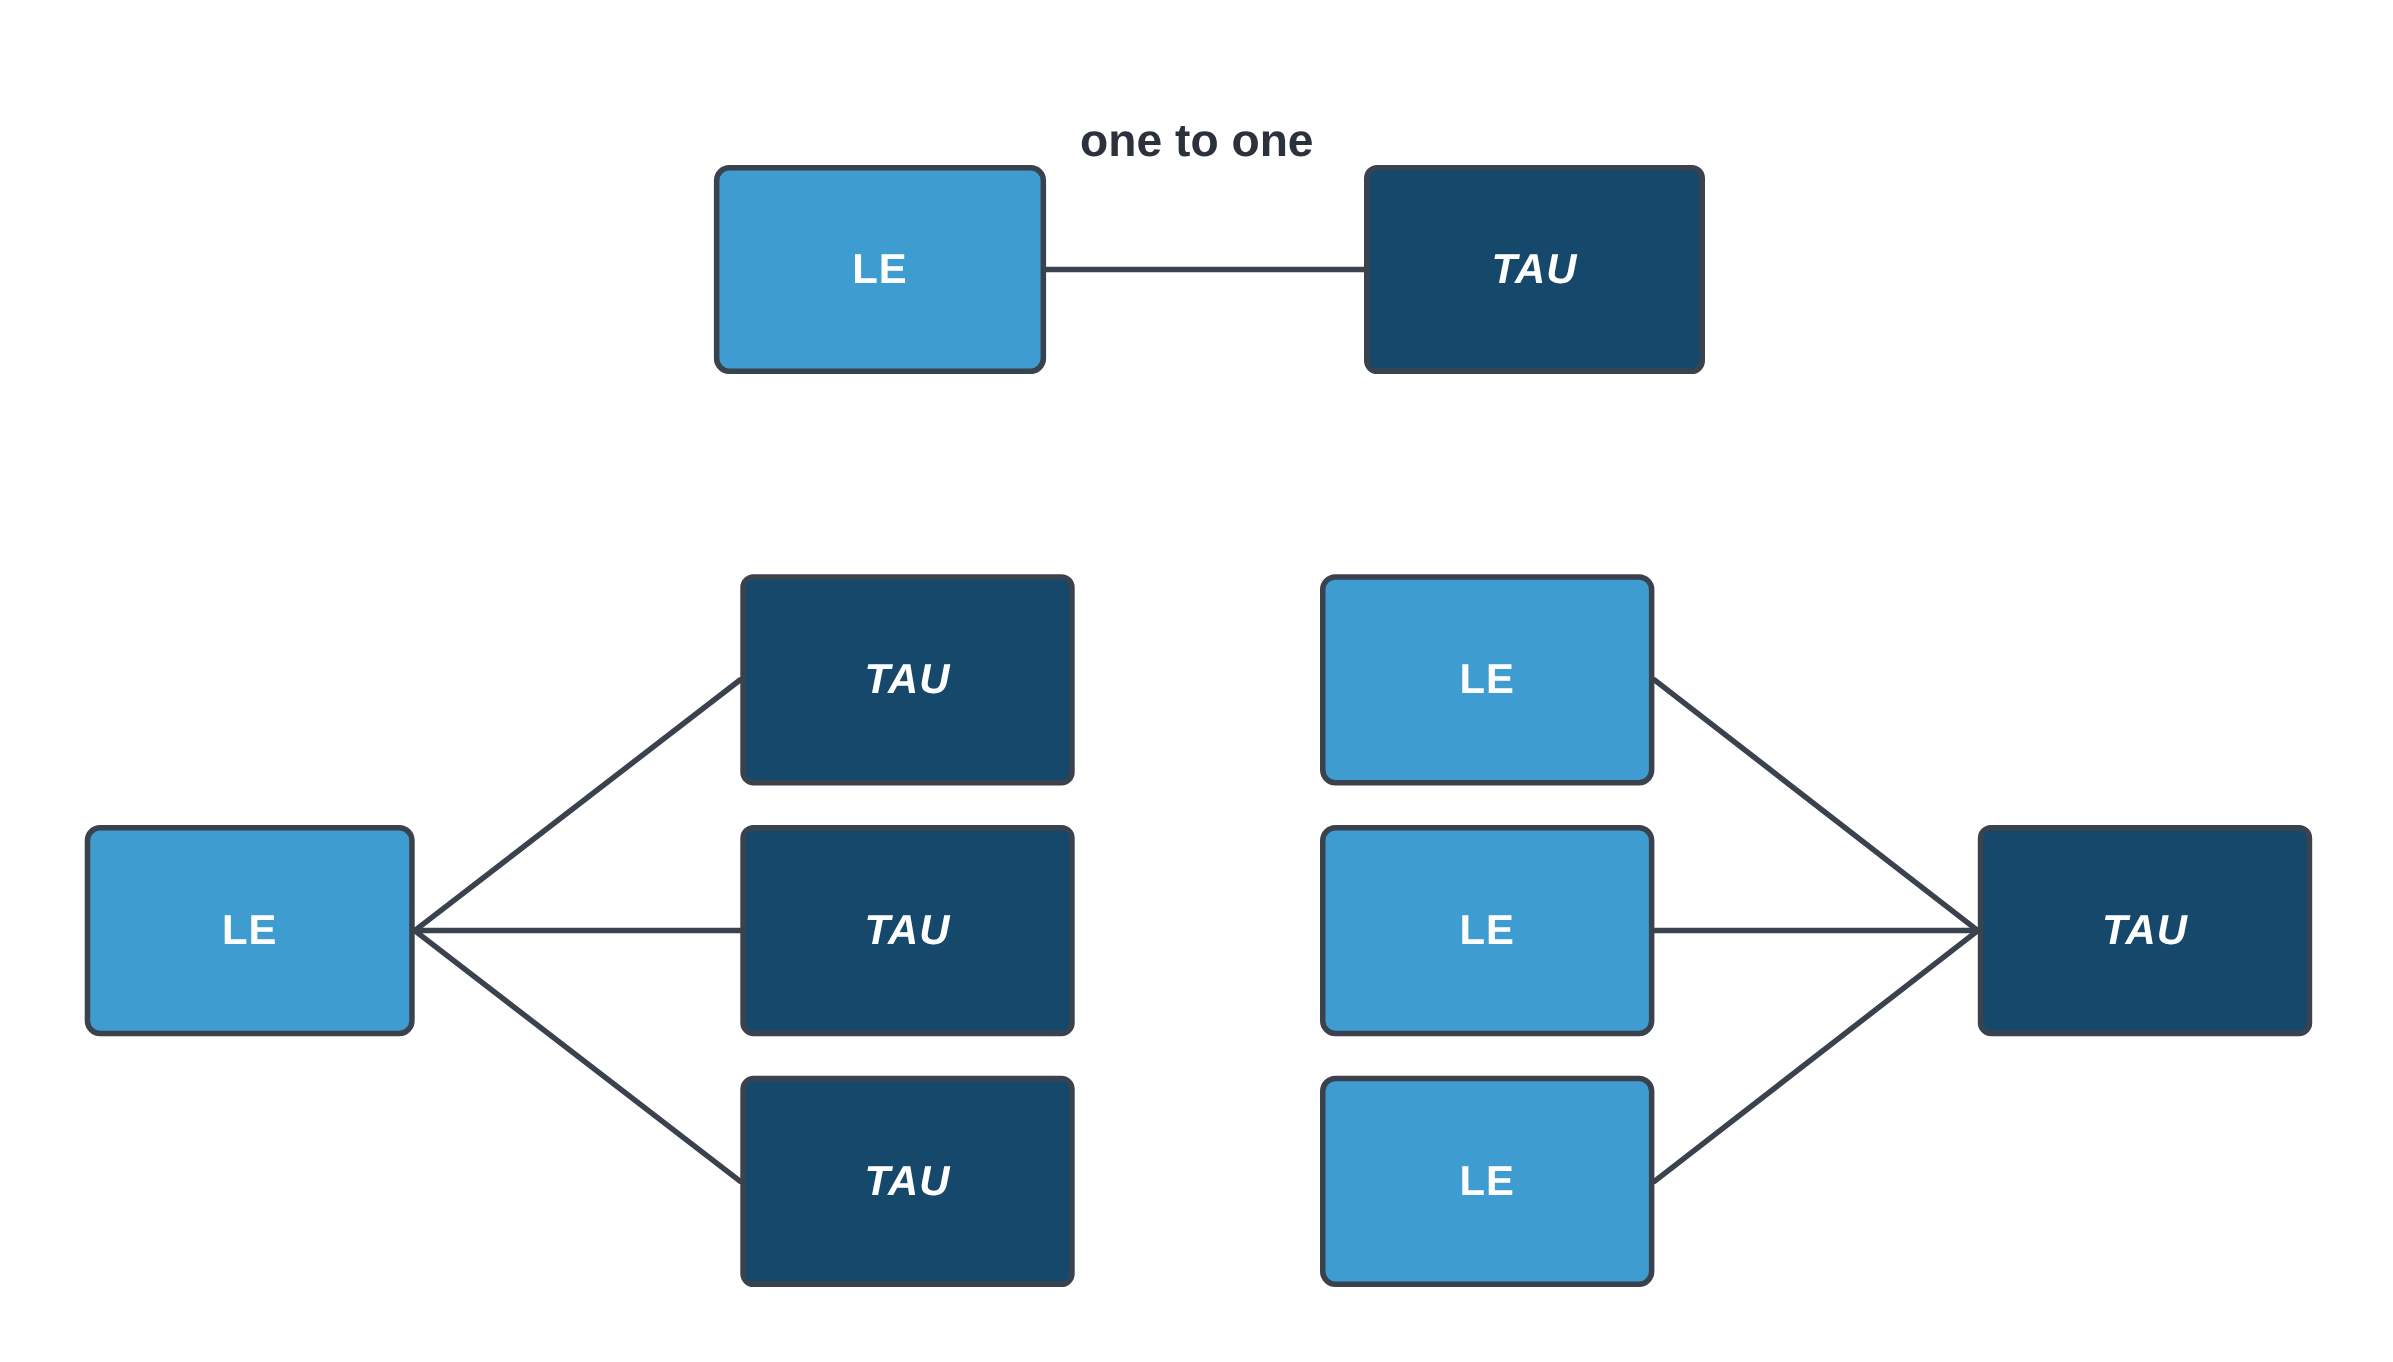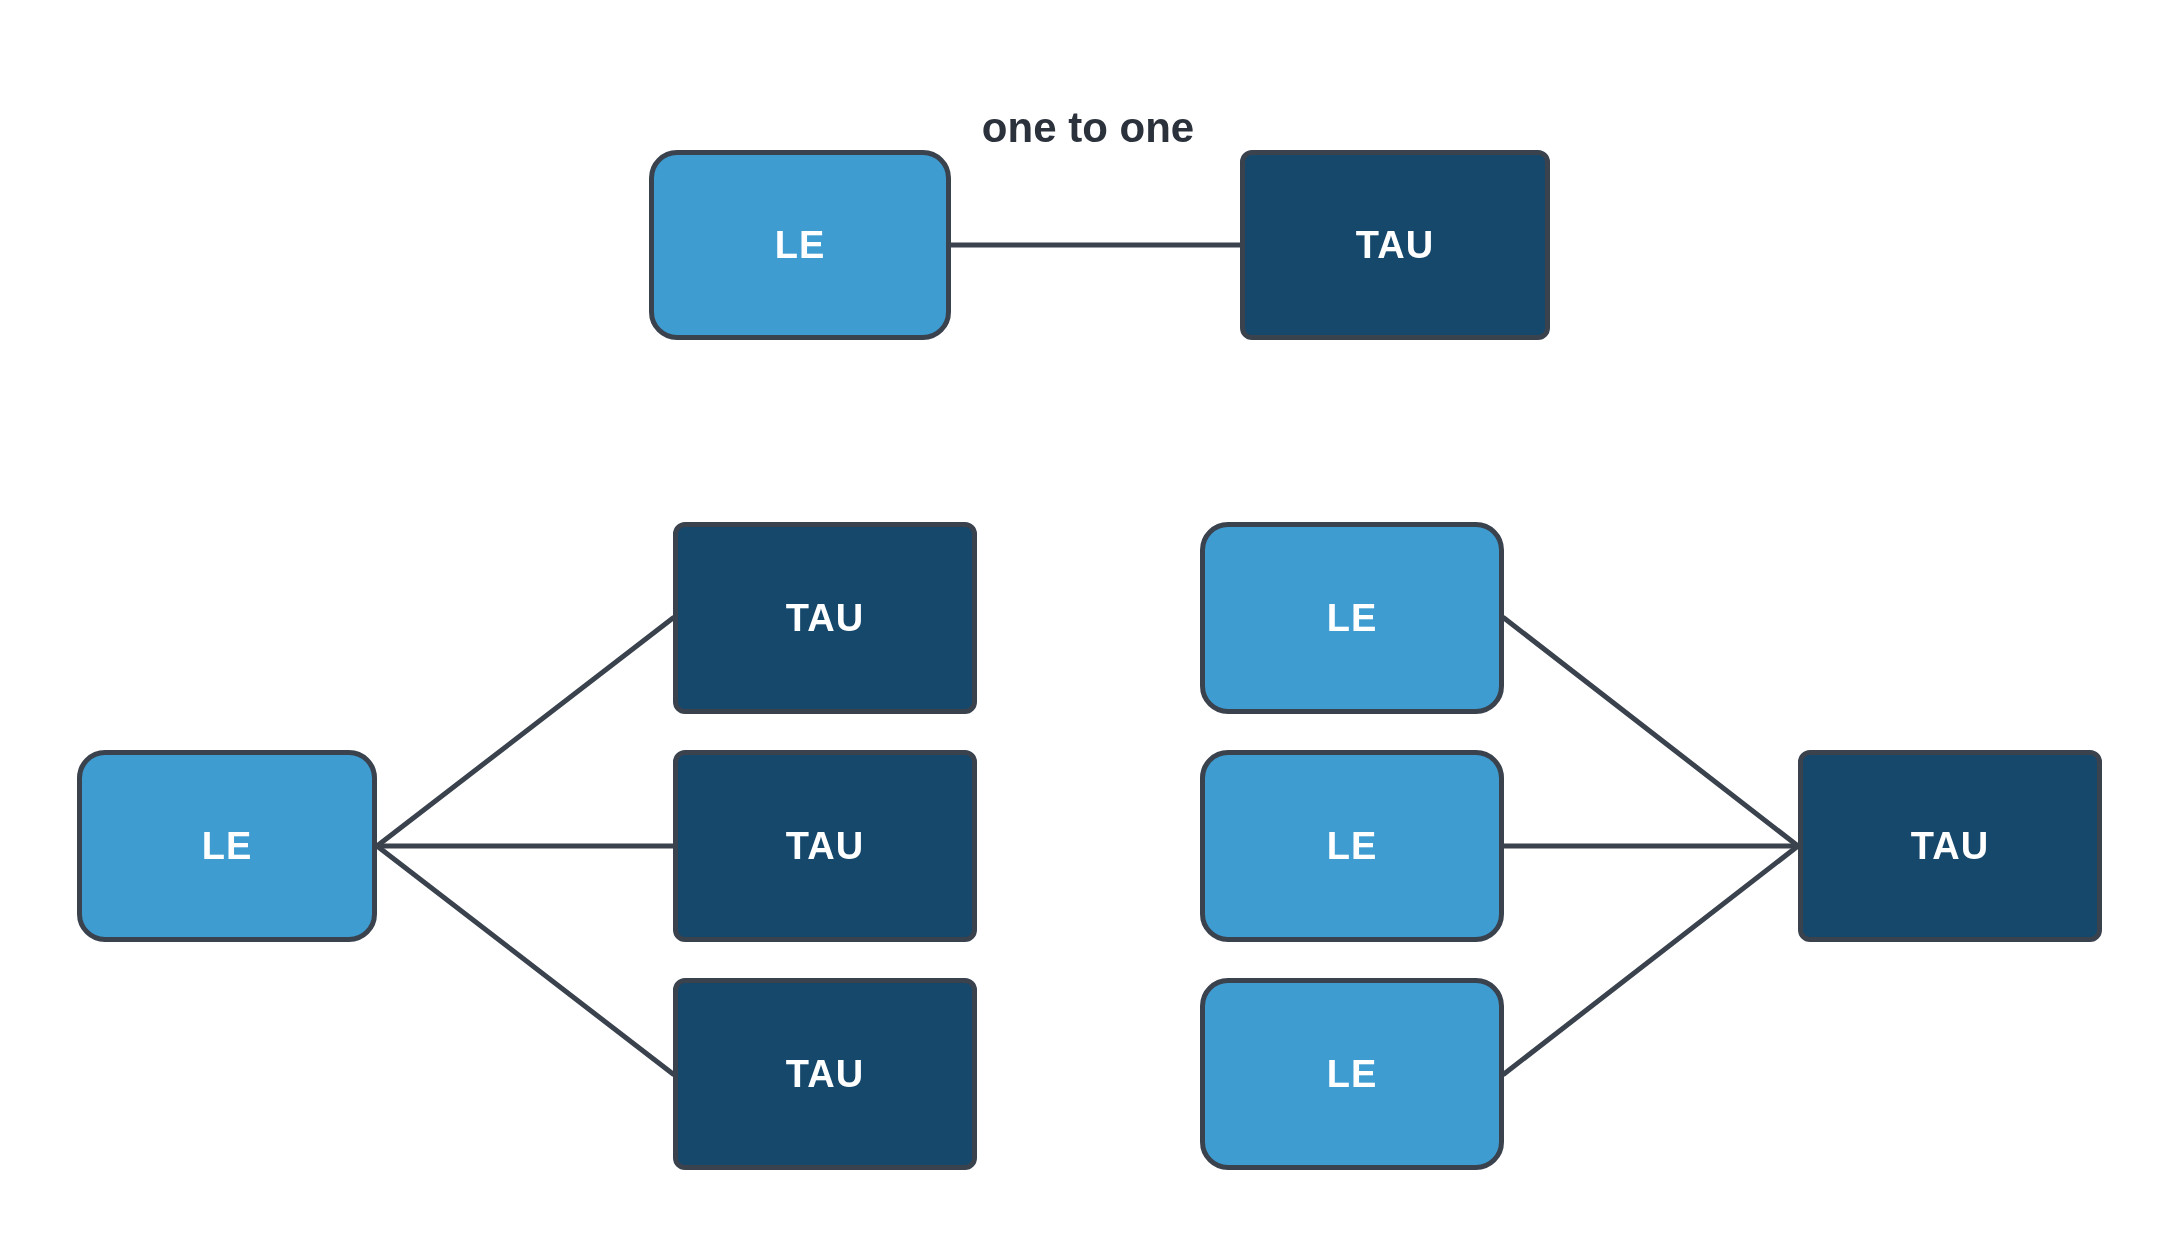--- a/index.html
+++ b/index.html
@@ -40,25 +40,26 @@
     justify-content: center;
     border: 5px solid var(--stroke);
     color: var(--node-text);
     font-size: 38px;
     font-weight: bold;
     letter-spacing: 1px;
     text-align: center;
   }
   .node.le {
     background: var(--le-fill);
-    border-radius: 28px;
+    border-radius: 14px;
   }
   .node.tau {
     background: var(--tau-fill);
     border-radius: 12px;
+    font-style: italic;
   }
   .group-label {
     position: absolute;
     transform: translate(-50%, -50%);
     color: var(--label-text);
     font-size: 42px;
     font-weight: bold;
     white-space: nowrap;
   }
   

